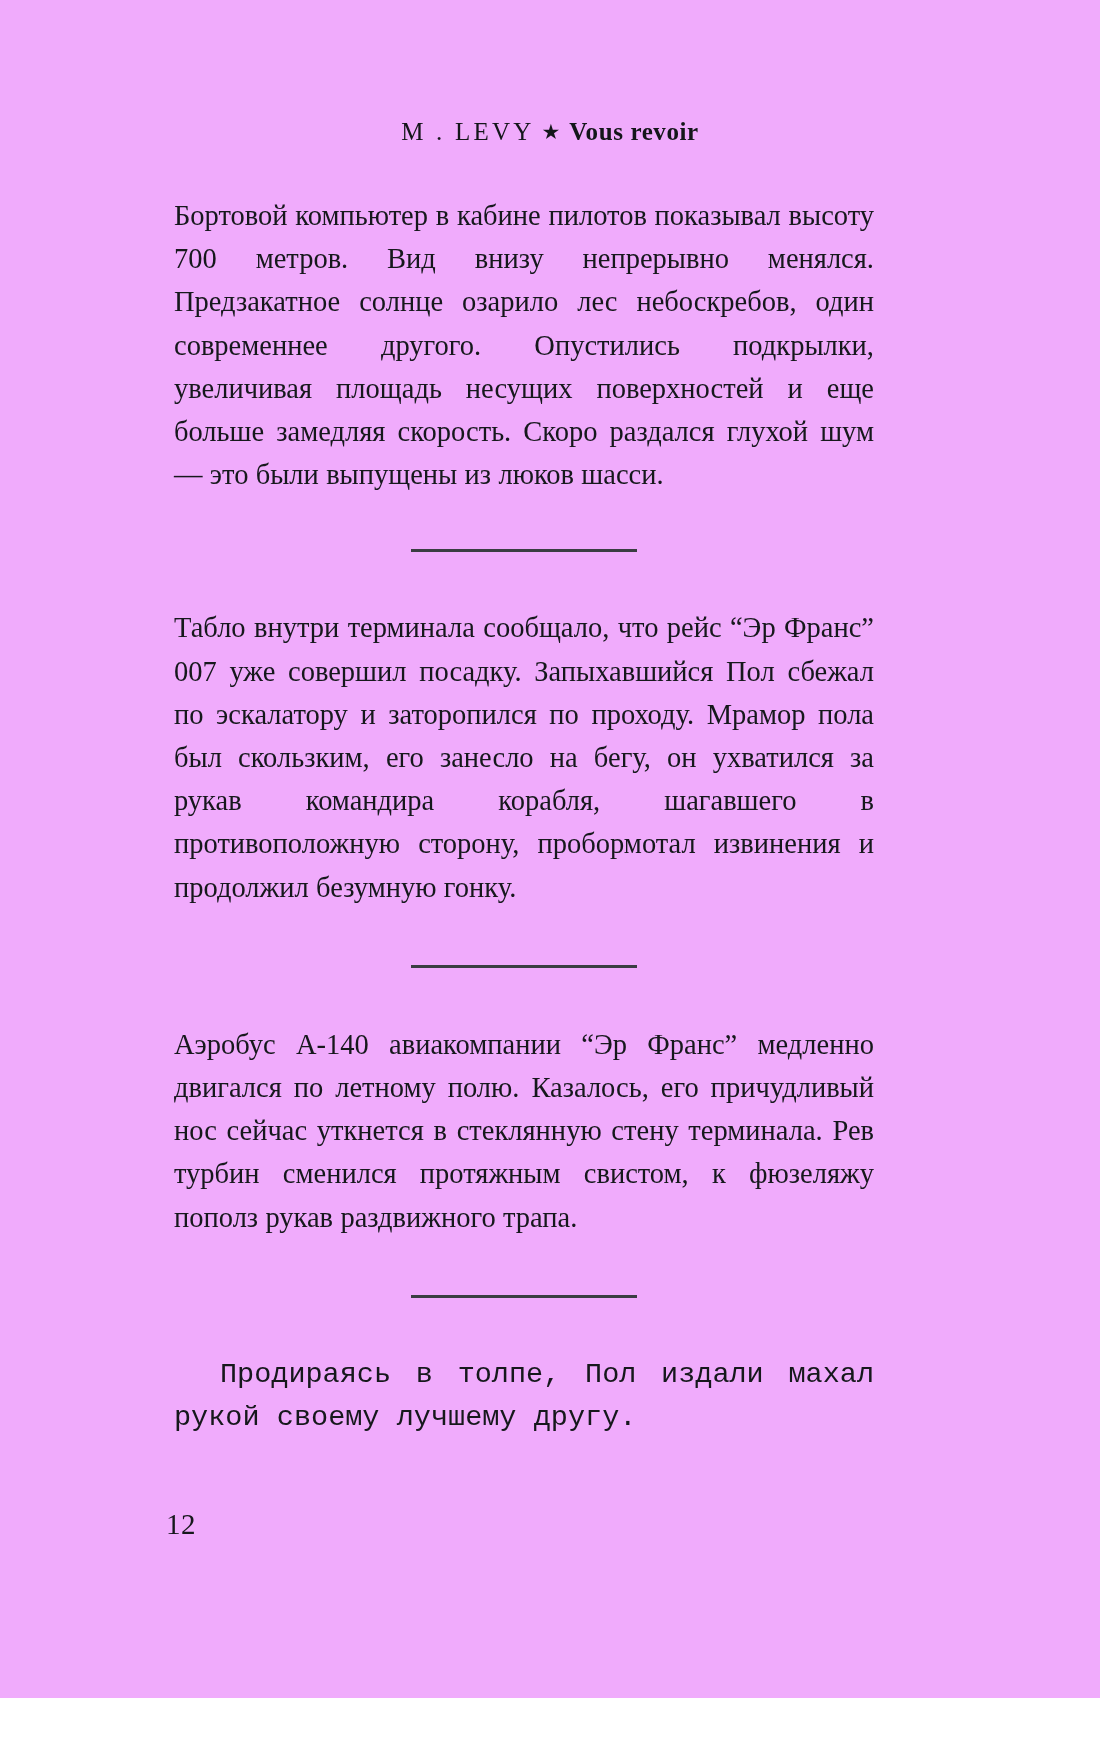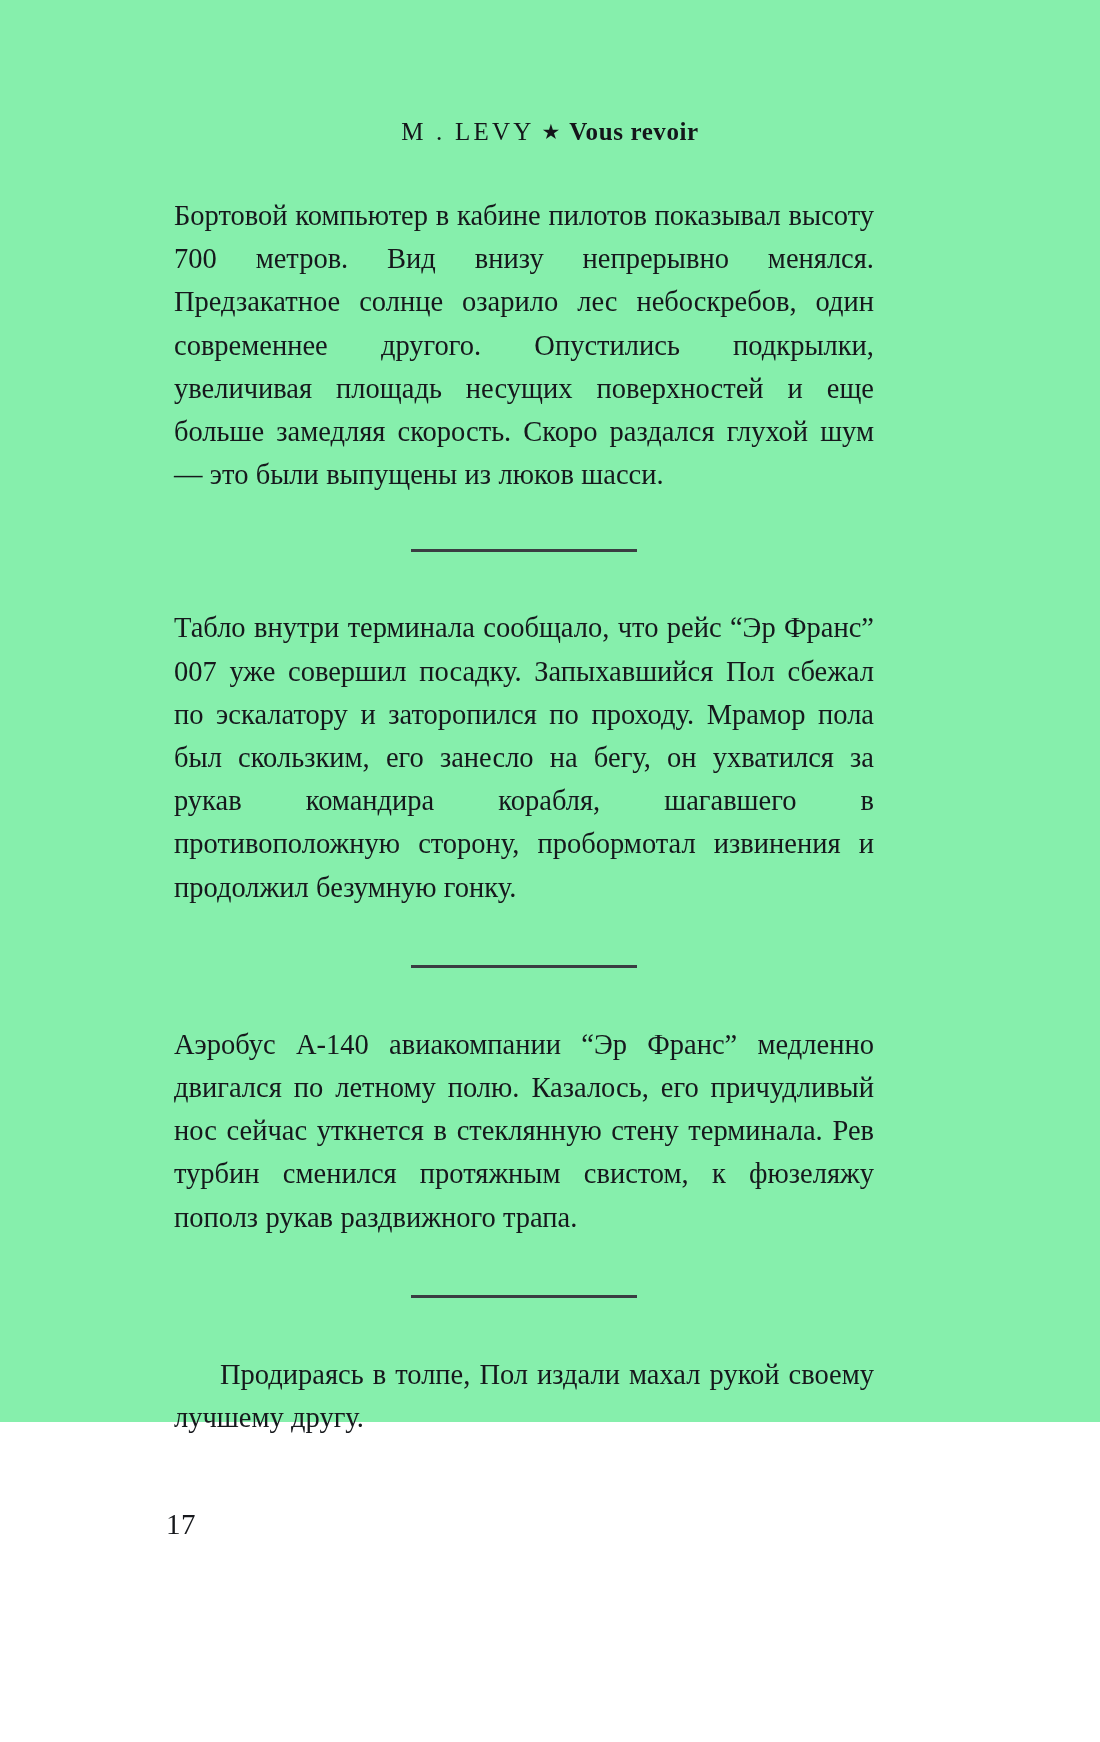--- a/index.html
+++ b/index.html
@@ -11,22 +11,22 @@
     width: 1100px;
     height: 1742px;
     font-family: "Liberation Serif", "DejaVu Serif", serif;
     color: #1a1c20;
     overflow: hidden;
   }
 
   .page {
     position: relative;
     width: 1100px;
-    height: 1422px;
-    background: #86efac;
+    height: 1698px;
+    background: #f0abfc;
   }
 
   
   .running-head {
     position: absolute;
     top: 118px;
     left: 0;
     width: 1100px;
     text-align: center;
     font-size: 25px;
@@ -65,20 +65,21 @@
     line-height: 43.2px;
     color: #16181c;
     hyphens: manual;
     word-spacing: 0.2px;
   }
   .para + .para {
     margin-top: 0;
   }
   .para.indented {
     text-indent: 46px;
+    font-family: Liberation Mono, monospace;
   }
 
   
   .sep {
     height: 3px;
     width: 226px;
     margin: 0 auto;
     background: #3a3d42;
   }
   .sep-wrap {
@@ -133,15 +134,15 @@
     <div class="sep-gap-top2"></div>
     <div class="sep-wrap">
       <div class="sep"></div>
     </div>
     <div class="sep-gap-bottom2"></div>
 
     <p class="para indented">Продираясь в толпе, Пол издали махал рукой своему лучшему другу.</p>
 
   </div>
 
-  <div class="folio">17</div>
+  <div class="folio">12</div>
 
 </div>
 
 </body></html>

